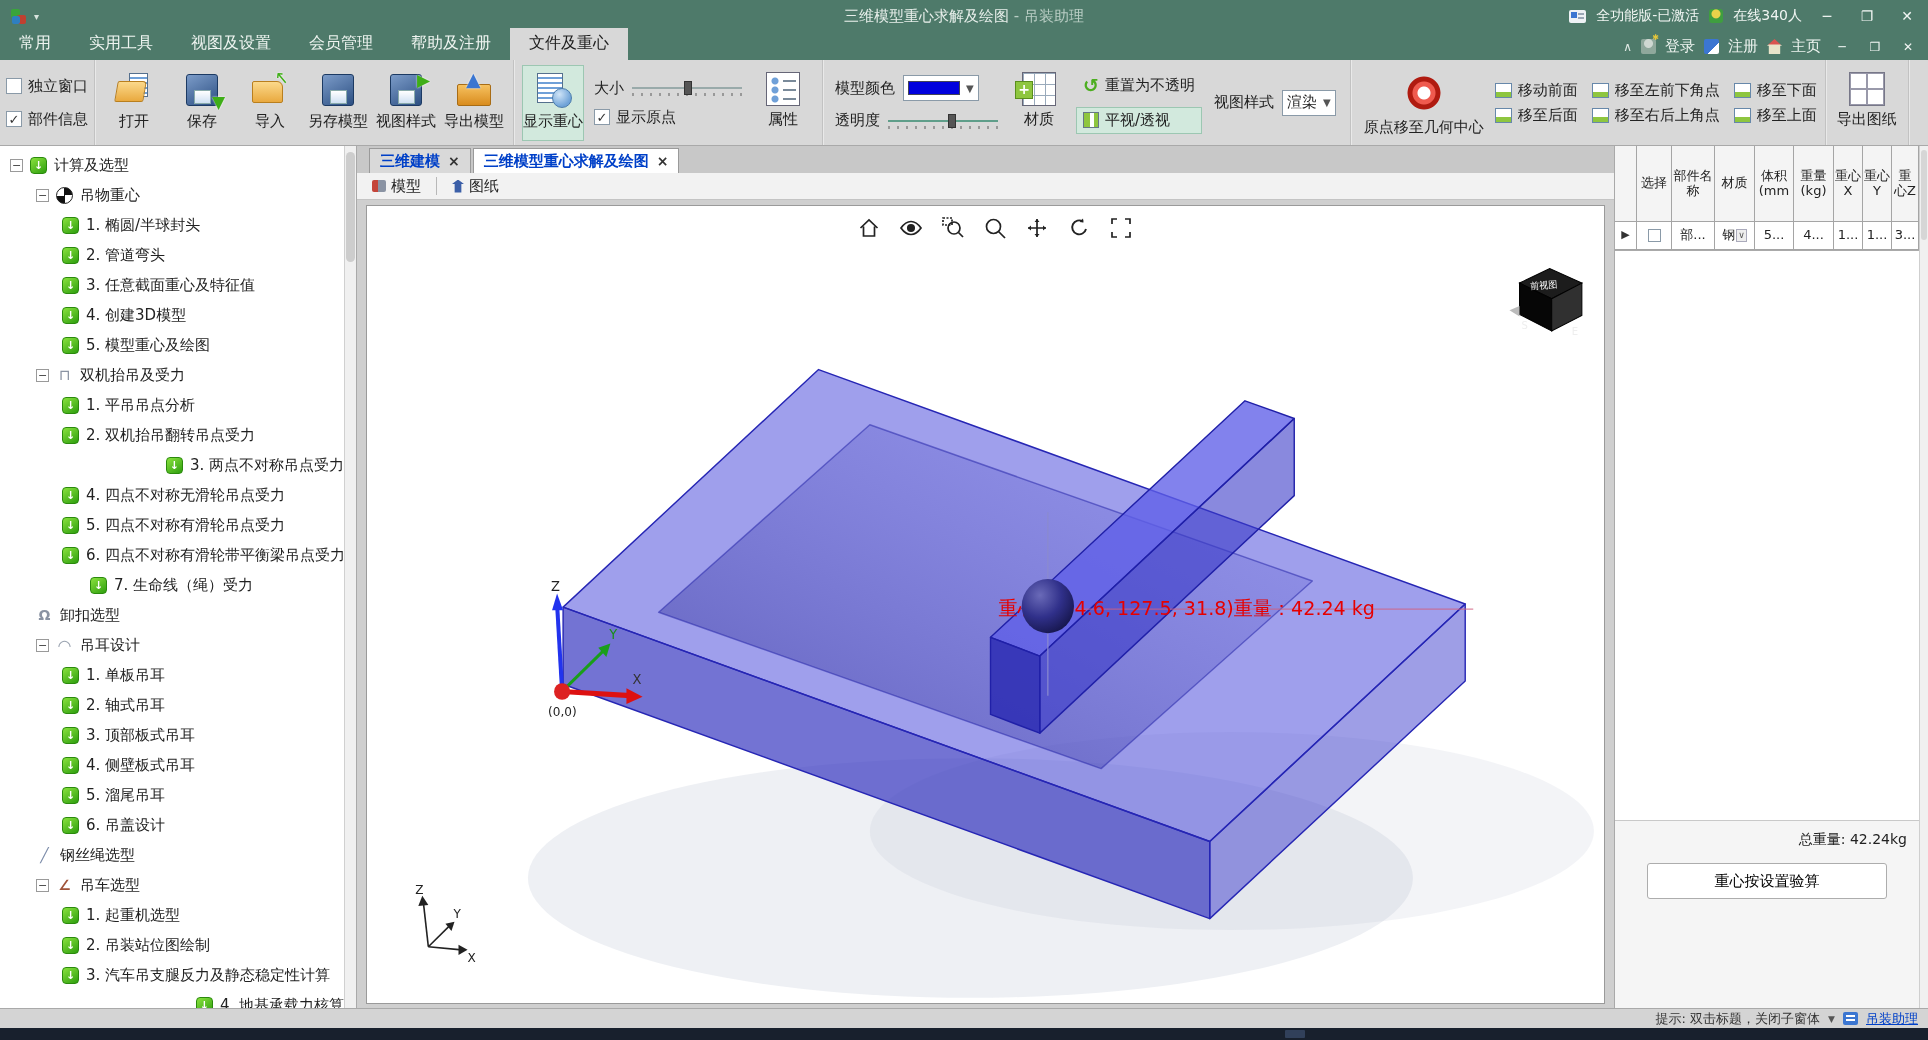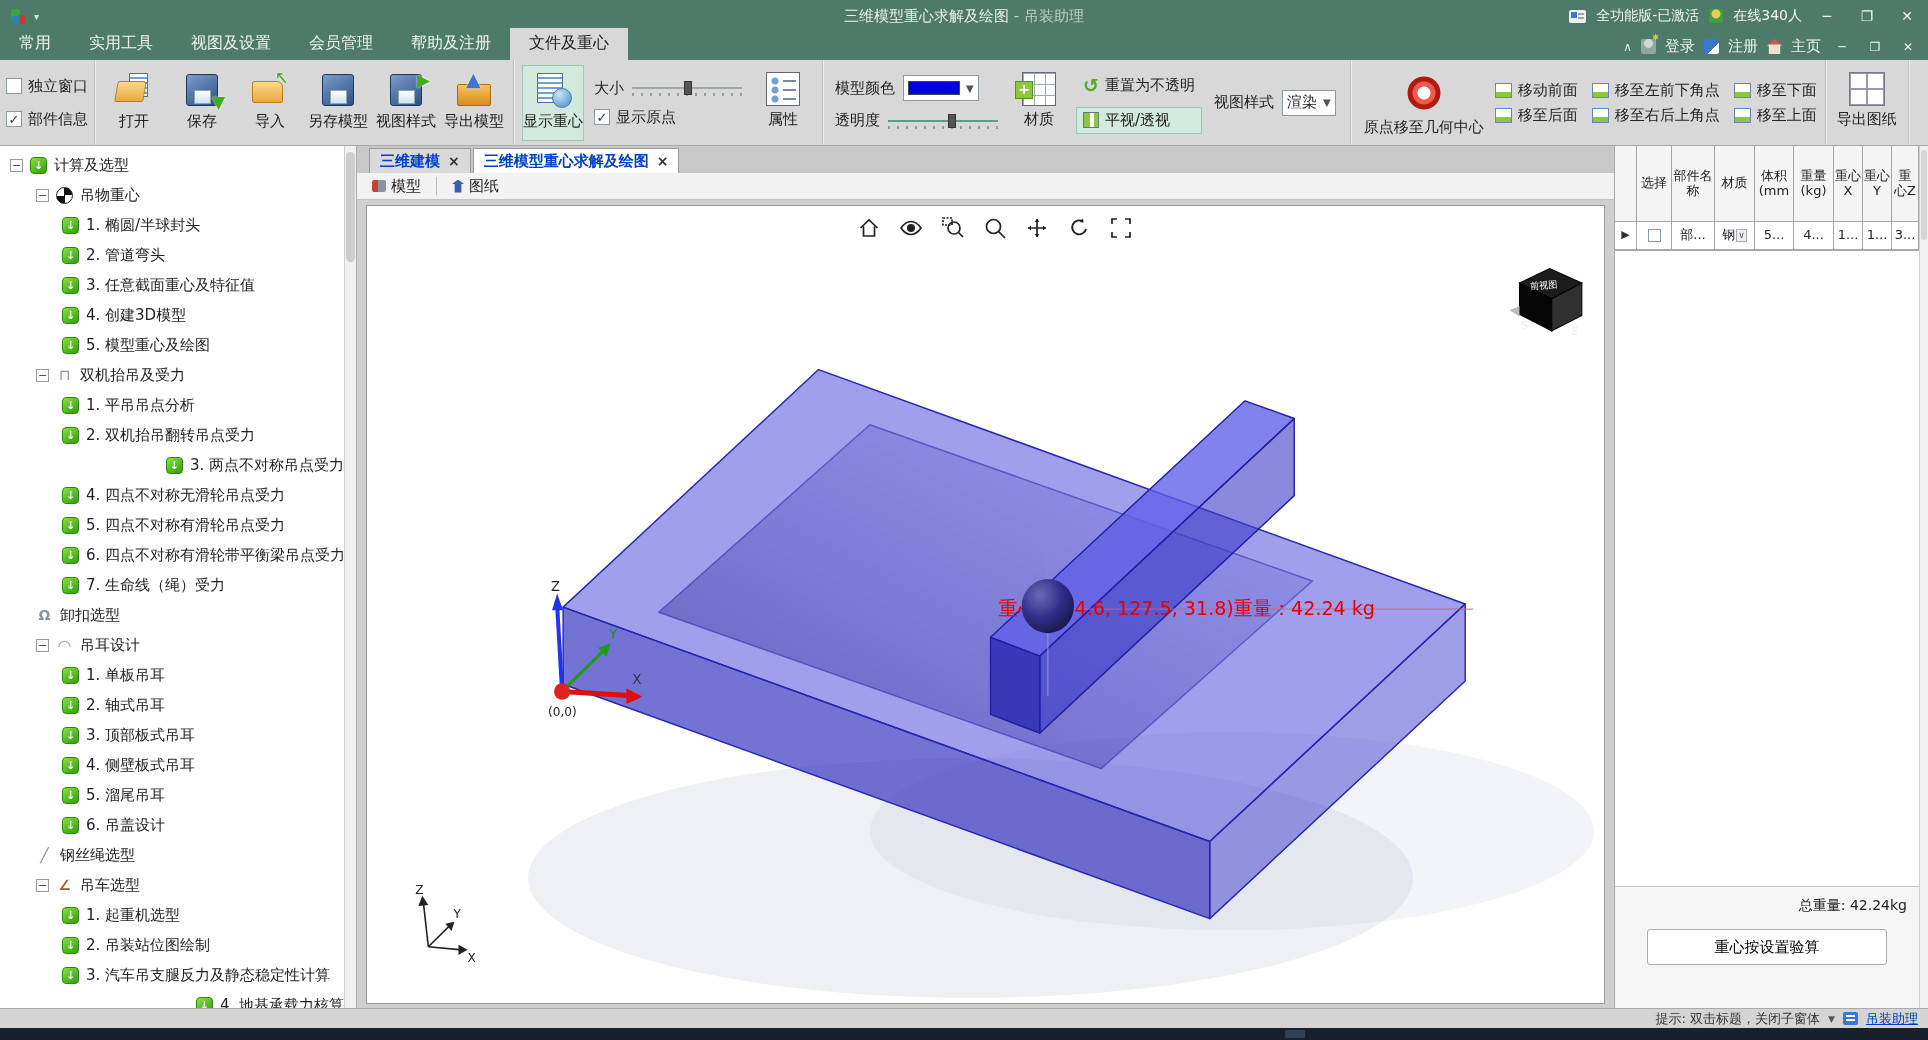--- a/index.html
+++ b/index.html
@@ -133,21 +133,21 @@
   .rp-head, .rp-row { display:flex; }
   .rp-cell { border-right:1px solid #a5a5a5; border-bottom:1px solid #a5a5a5; font-size:13px; display:flex; align-items:center; justify-content:center; text-align:center; word-break:break-all; line-height:1.15; padding:2px 1px; background:#f4f4f4; }
   .rp-head .rp-cell { height:76px; }
   .rp-row .rp-cell { height:28px; background:#fff; }
   .c0{width:22px;flex:none;} .c1{width:35px;flex:none;} .c2{width:43px;flex:none;} .c3{width:40px;flex:none;} .c4{width:39px;flex:none;} .c5{width:40px;flex:none;} .c6{width:29px;flex:none;} .c7{width:29px;flex:none;} .c8{flex:1;}
   .row-marker { font-size:11px; color:#333; }
   .rp-chk { width:13px; height:13px; border:1px solid #8a9aa8; background:#fff; }
   .rp-combo { display:flex; align-items:center; gap:1px; }
   .rp-combo .cbx { font-size:9px; color:#555; border:1px solid #aab; background:#eee; padding:0 1px; }
   .rp-fill { flex:1; background:#fff; }
-  .rp-footer { border-top:1px solid #c9c9c9; background:#f5f5f5; padding:10px 12px 0; height:122px; }
+  .rp-footer { border-top:1px solid #c9c9c9; background:#f5f5f5; padding:10px 12px 0; height:188px; }
   .rp-total { text-align:right; font-size:14px; margin-bottom:14px; }
   .rp-verify { display:block; margin:0 auto; width:240px; height:36px; background:#fff; border:1px solid #adadad; border-radius:3px; font-size:15px; font-family:inherit; }
   .edge-scroll { width:9px; background:#f0f0f0; border-left:1px solid #cfcfcf; position:relative; }
   .edge-scroll .thumb { position:absolute; left:1px; right:1px; top:4px; height:90px; background:#d6d6d6; border-radius:4px; }
 
   
   .bottombar { position:absolute; left:0; top:1008px; width:1928px; height:20px; background:#d4d4d4; border-top:1px solid #a9a9a9; display:flex; align-items:center; justify-content:flex-end; gap:8px; padding-right:10px; font-size:13px; color:#333; }
   .bb-caret { font-size:9px; color:#555; }
   .bb-ico { width:15px; height:13px; background:#3b76d1; border-radius:2px; position:relative; }
   .bb-ico::after { content:""; position:absolute; left:3px; top:3px; right:3px; height:2px; background:#fff; box-shadow:0 4px 0 #fff; }
@@ -455,21 +455,21 @@
             <span class="tico tico-leaf"></span>
             <span>5. 四点不对称有滑轮吊点受力</span>
           </div>
 
           <div class="tree-item" style="padding-left: 62px;">
 
             <span class="tico tico-leaf"></span>
             <span>6. 四点不对称有滑轮带平衡梁吊点受力</span>
           </div>
 
-          <div class="tree-item" style="padding-left: 62px;">
+          <div class="tree-item" style="padding-left: 90px;">
 
             <span class="tico tico-leaf"></span>
             <span>7. 生命线（绳）受力</span>
           </div>
 
           <div class="tree-item" style="padding-left: 36px;">
 
             <span class="tico tico-shackle"></span>
             <span>卸扣选型</span>
           </div>

